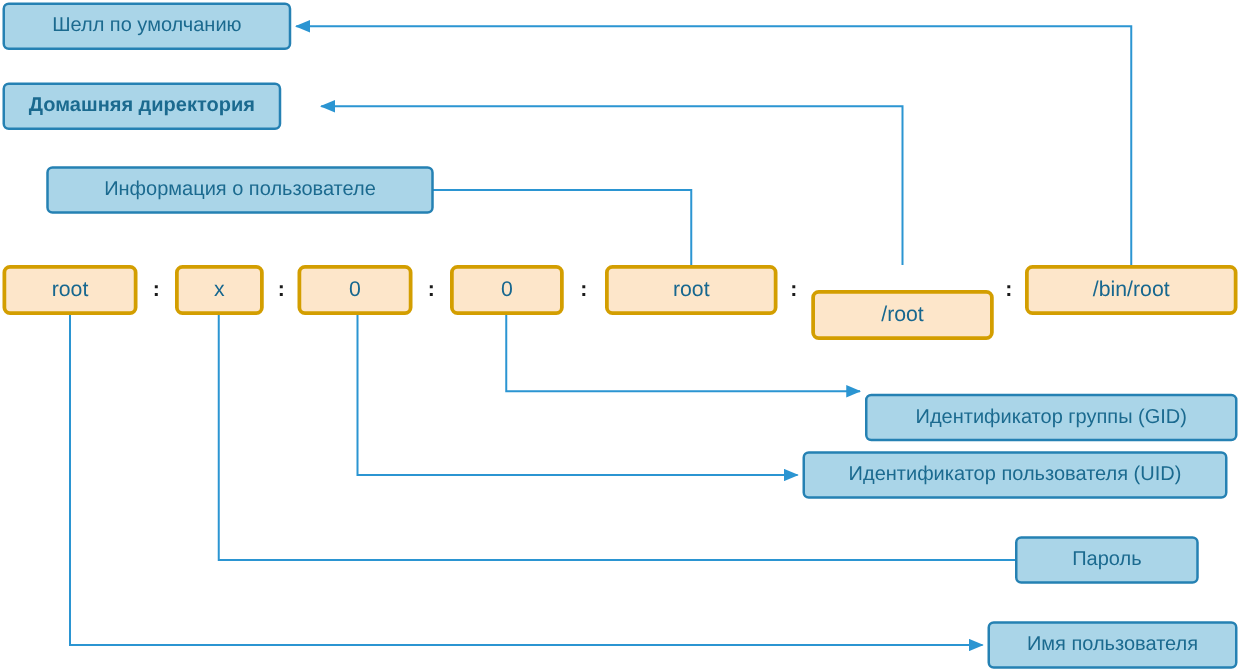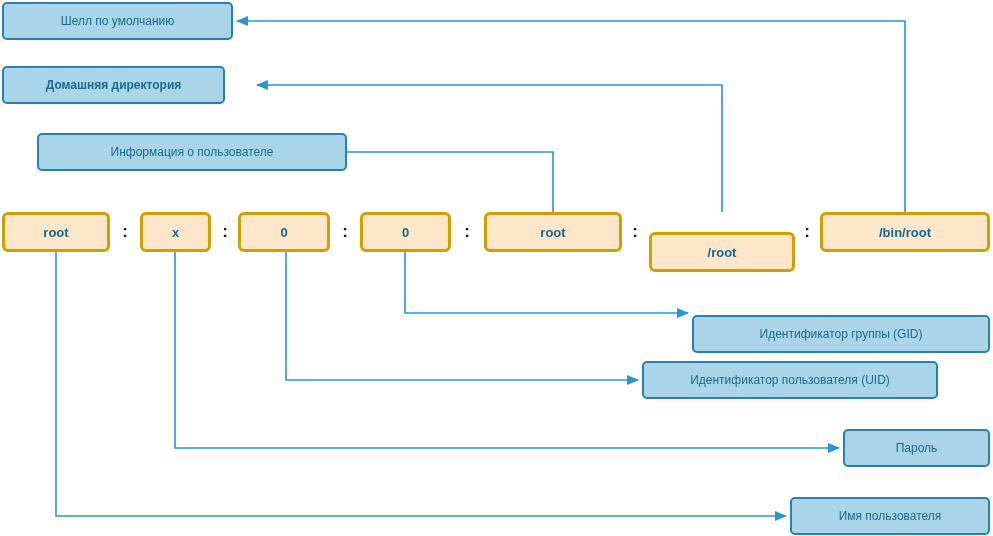--- a/index.html
+++ b/index.html
@@ -31,31 +31,31 @@
     align-items: center;
     justify-content: center;
     z-index: 2;
   }
   .lbl {
     height: 38px;
     background: var(--label_fill, #aad5e8);
     border: 2px solid var(--label_border, #2581b3);
     border-radius: 5px;
     color: var(--label_text, #1b6a8f);
-    font-size: 12px;
+    font-size: 16px;
   }
   .val {
     top: 212px;
     height: 40px;
     background: var(--value_fill, #fde6ca);
     border: 3px solid var(--value_border, #d39e00);
     border-radius: 6px;
     color: var(--value_text, #17678f);
-    font-size: 13px;
-    font-weight: bold;
+    font-size: 17px;
+    font-weight: normal;
   }
   .sep {
     position: absolute;
     top: 212px;
     height: 40px;
     width: 14px;
     display: flex;
     align-items: center;
     justify-content: center;
     color: var(--separator_text, #1a1a1a);
@@ -96,17 +96,17 @@
   <div class="sep" style="left:338px;">:</div>
   <div class="box val" style="left:360px; width:91px;">0</div>
   <div class="sep" style="left:460px;">:</div>
   <div class="box val" style="left:484px; width:138px;">root</div>
   <div class="sep" style="left:628px;">:</div>
   <div class="box val" style="left:649px; width:146px;margin-top:20px;">/root</div>
   <div class="sep" style="left:800px;">:</div>
   <div class="box val" style="left:820px; width:170px;">/bin/root</div>
 
   <div class="box lbl" style="left:692px; top:294px; width:298px;margin-top:21px;">Идентификатор группы (GID)</div>
-  <div class="box lbl" style="left:642px; top:361px; width:296px;">Идентификатор пользователя (UID)</div>
-  <div class="box lbl" style="left:843px; top:429px; width:147px;">Пароль</div>
+  <div class="box lbl" style="left:642px; top:361px; width:340px;">Идентификатор пользователя (UID)</div>
+  <div class="box lbl" style="left:812px; top:429px; width:147px;">Пароль</div>
   <div class="box lbl" style="left:790px; top:497px; width:200px;">Имя пользователя</div>
 
 </div>
 
 </body></html>

